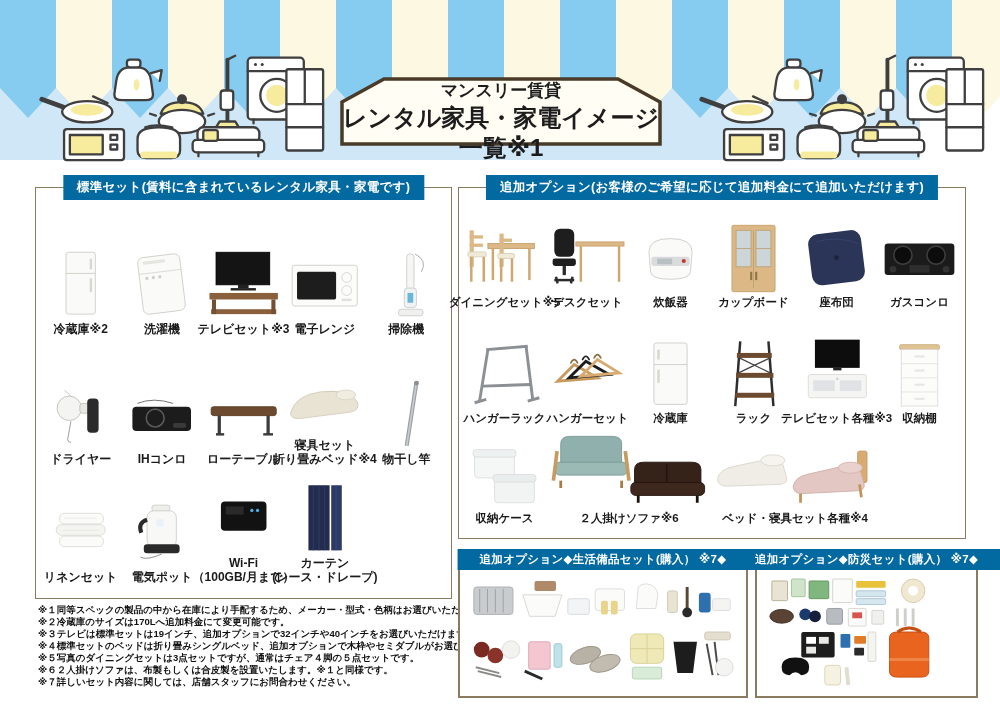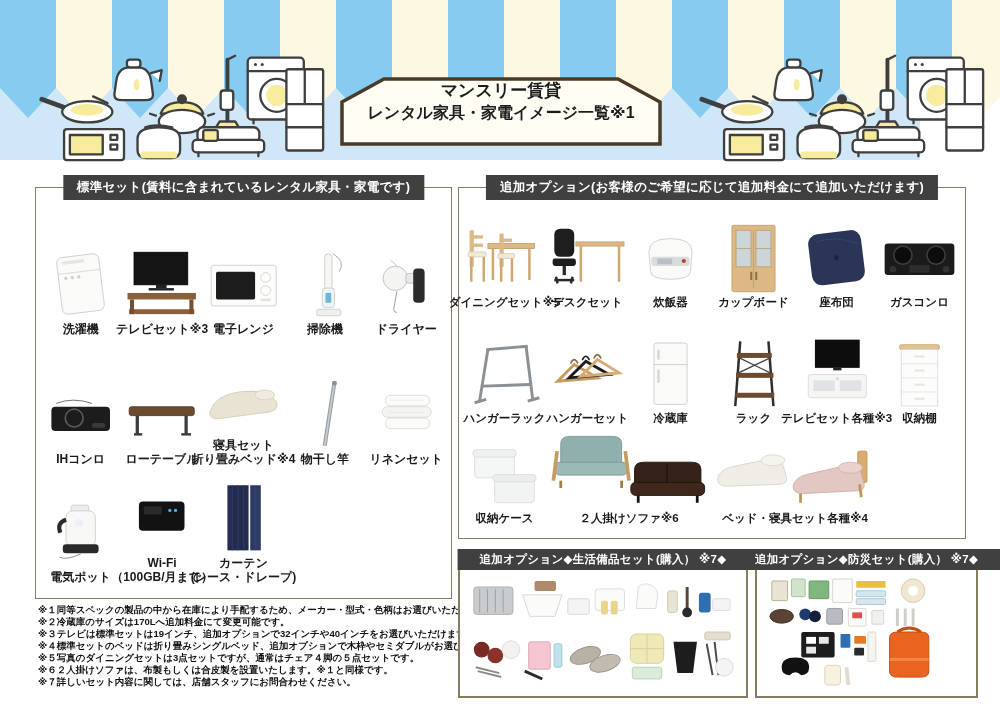--- a/index.html
+++ b/index.html
@@ -15,26 +15,26 @@
   .icon-group{position:absolute;top:48px;width:292px;height:116px;}
   .icon-group.left{left:36px;}
   .icon-group.right{left:696px;}
   
   .plaque{position:absolute;left:336px;top:74px;width:330px;height:74px;}
   .plaque-text{
     position:absolute;left:0;top:6px;width:100%;text-align:center;
     font-weight:bold;color:#1c1c1c;
   }
   .plaque-line1{font-size:17px;line-height:1.35;}
-  .plaque-line2{font-size:16px;line-height:1.25;}
+  .plaque-line2{font-size:24px;line-height:1.25;}
   
   .box{position:absolute;background:#fff;border:1.6px solid #8a7a5e;box-sizing:border-box;}
   .box-header{
     position:absolute;top:-13px;left:50%;transform:translateX(-50%);
-    background:#404040;color:#fff;font-weight:bold;font-size:12.5px;
+    background:#0369a1;color:#fff;font-weight:bold;font-size:12.5px;
     padding:4px 14px;white-space:nowrap;letter-spacing:0.3px;
   }
   .box-header.small{font-size:11.5px;padding:3px 22px;}
   .grid{display:grid;box-sizing:border-box;width:100%;height:100%;padding:16px 4px 2px;}
   .grid-std{grid-template-columns:repeat(5,1fr);grid-template-rows:132px 130px 118px;}
   .grid-opt{grid-template-columns:repeat(6,1fr);grid-template-rows:106px 116px 100px;}
   .cell{display:flex;flex-direction:column;align-items:center;justify-content:flex-end;min-width:0;}
   .ph{flex:1 1 auto;display:flex;align-items:flex-end;justify-content:center;width:100%;min-height:0;}
   .ph svg{max-width:100%;max-height:100%;}
   .lbl{font-weight:bold;font-size:12px;line-height:1.18;white-space:nowrap;text-align:center;}
@@ -200,20 +200,31 @@
       <div class="plaque-line1">マンスリー賃貸</div>
       <div class="plaque-line2">レンタル家具・家電イメージ一覧※1</div>
     </div>
   </div>
 </div>
 
 <div class="box" style="left:35px;top:187px;width:417px;height:412px;">
   <div class="box-header">標準セット(賃料に含まれているレンタル家具・家電です)</div>
   <div class="grid grid-std">
 
+    <div class="cell">
+      <div class="ph">
+          <svg viewBox="0 0 100 90">
+        <rect x="32" y="4" width="36" height="76" rx="3" fill="#fafaf8" stroke="#c9c9c4"></rect>
+        <line x1="32" y1="30" x2="68" y2="30" stroke="#c9c9c4"></line>
+        <rect x="61" y="12" width="3" height="13" fill="#d8d8d3"></rect>
+        <rect x="61" y="36" width="3" height="17" fill="#d8d8d3"></rect>
+      </svg>
+        </div>
+      <div class="lbl">冷蔵庫※2</div>
+    </div>
 
     <div class="cell">
       <div class="ph">
           <svg viewBox="0 0 100 90">
         <g transform="rotate(-7 50 45)">
           <rect x="24" y="8" width="52" height="70" rx="7" fill="#fafaf8" stroke="#c9c9c4"></rect>
           <line x1="24" y1="28" x2="76" y2="28" stroke="#d5d5d0"></line>
           <rect x="30" y="13" width="28" height="4" rx="2" fill="#e6e6e1"></rect>
           <circle cx="33" cy="34" r="2" fill="#cfcfca"></circle>
               <circle cx="41" cy="34" r="2" fill="#cfcfca"></circle>

